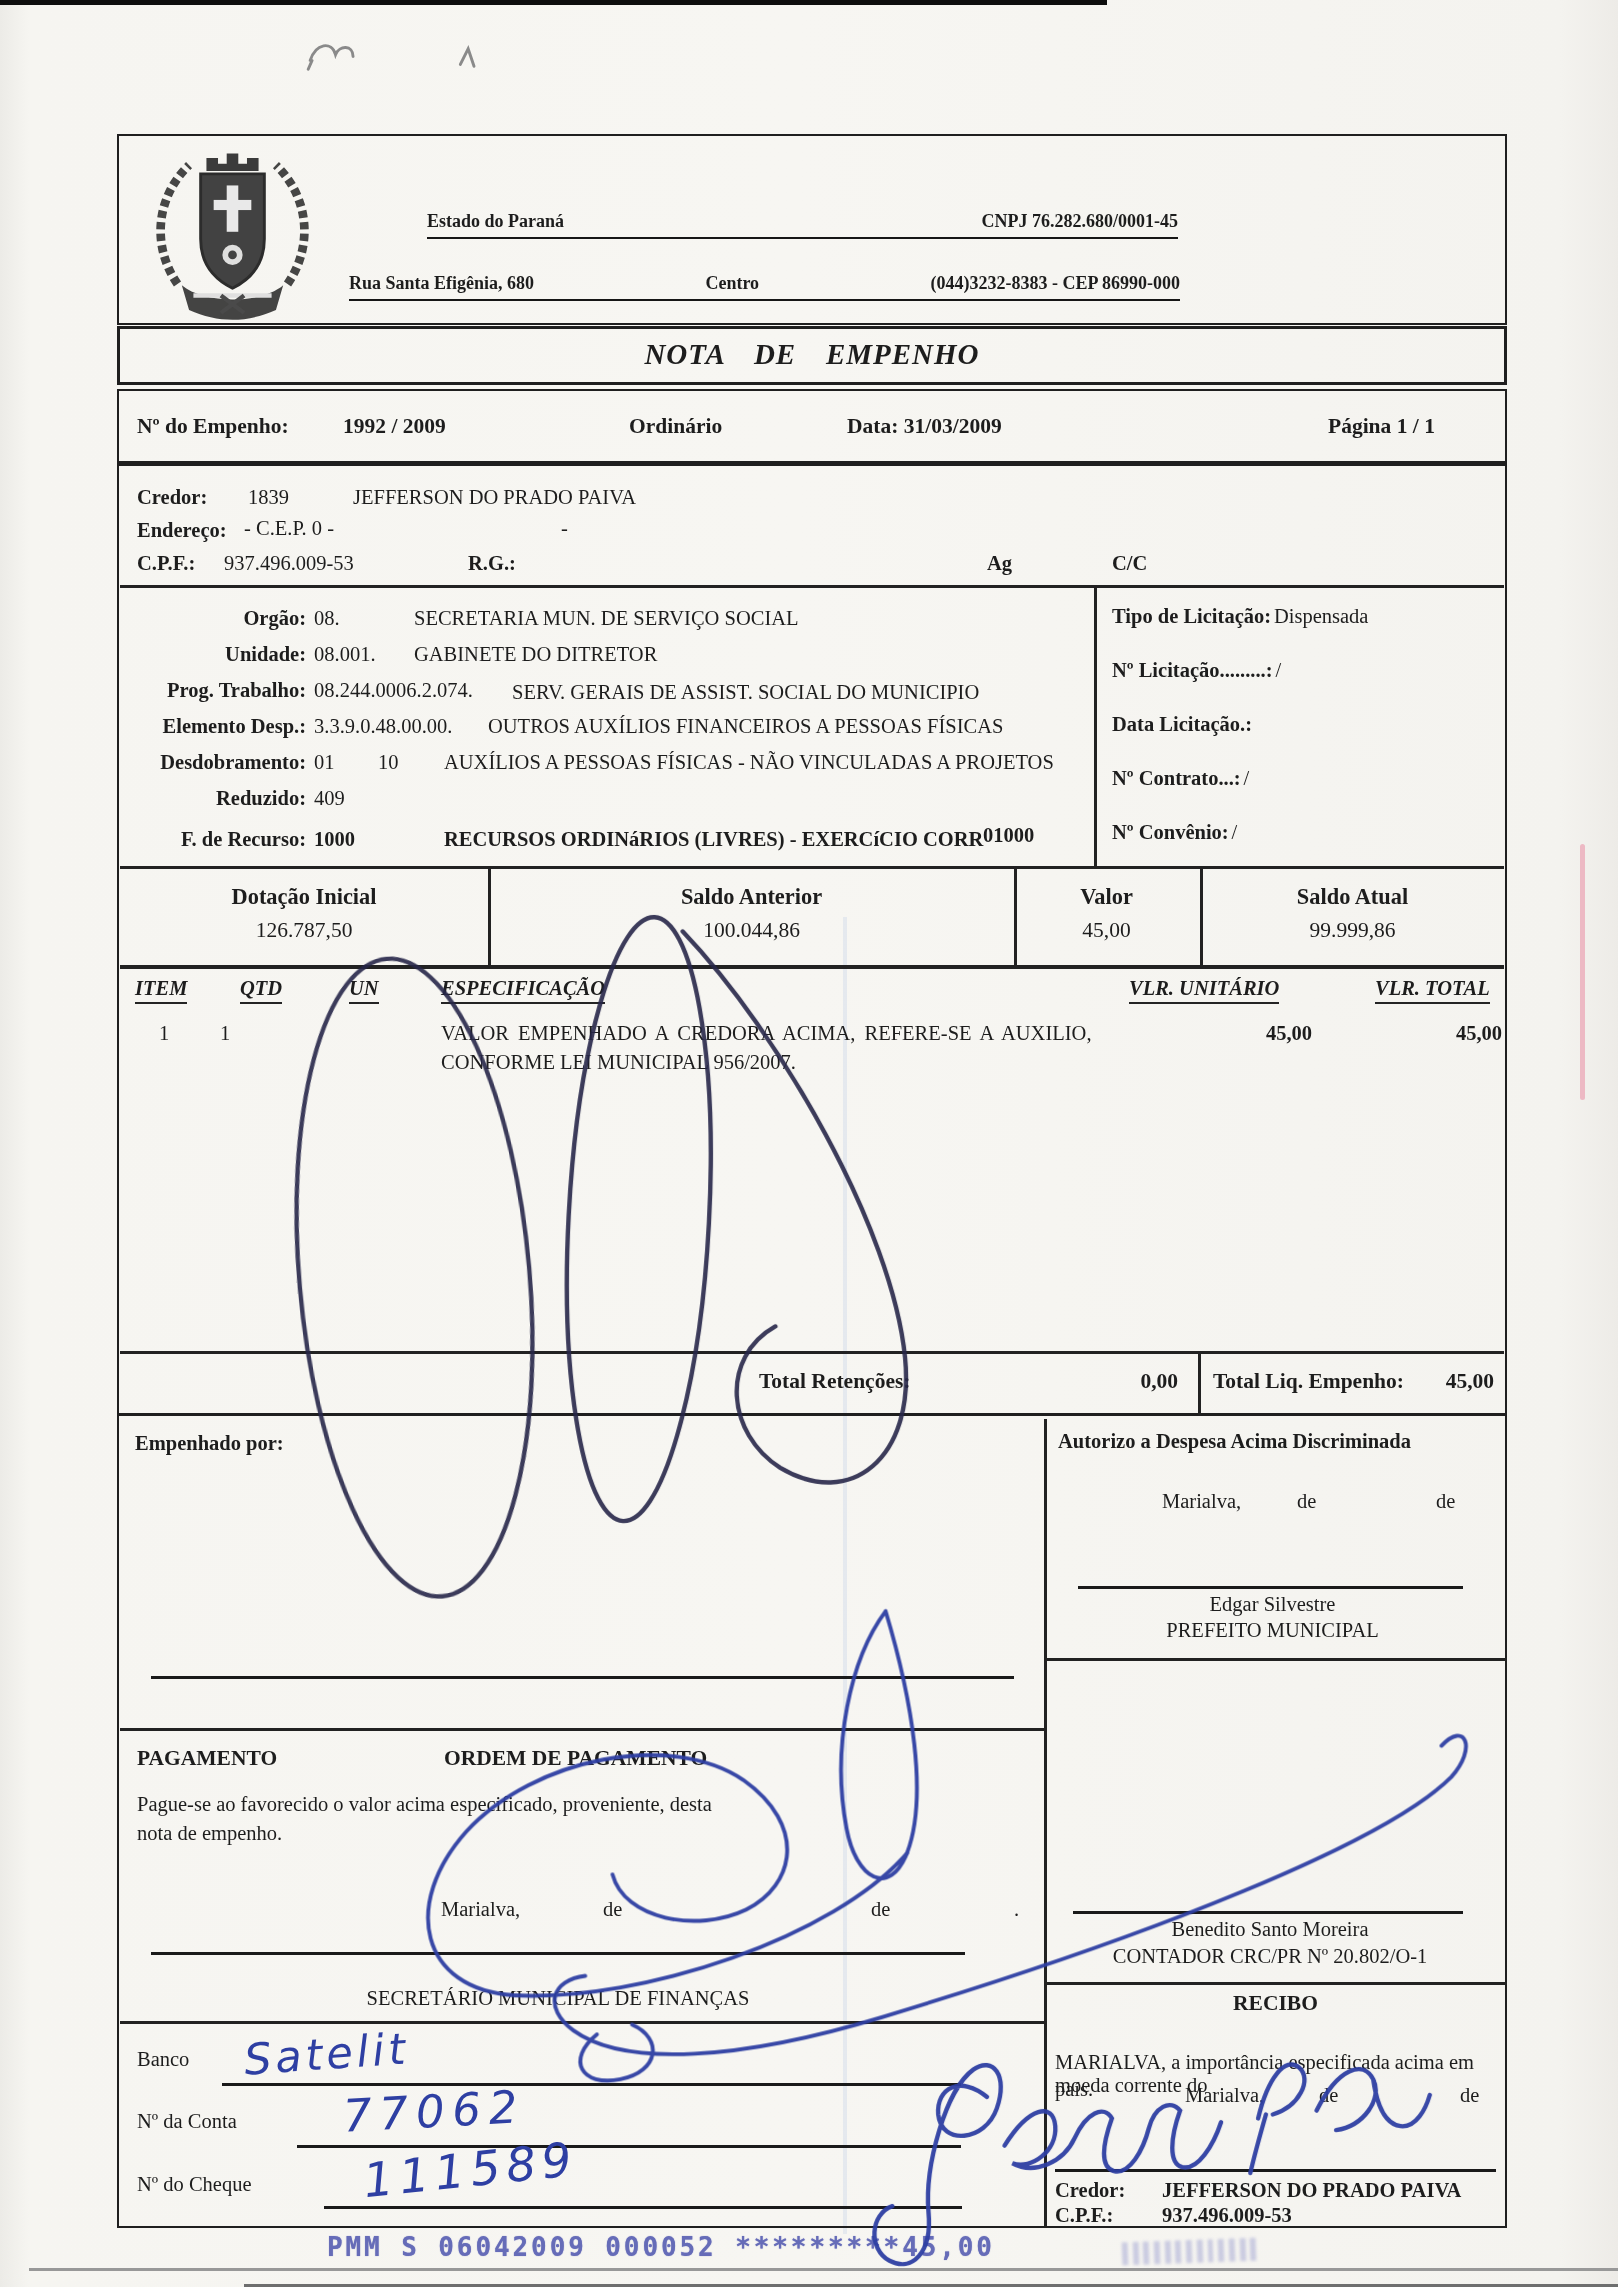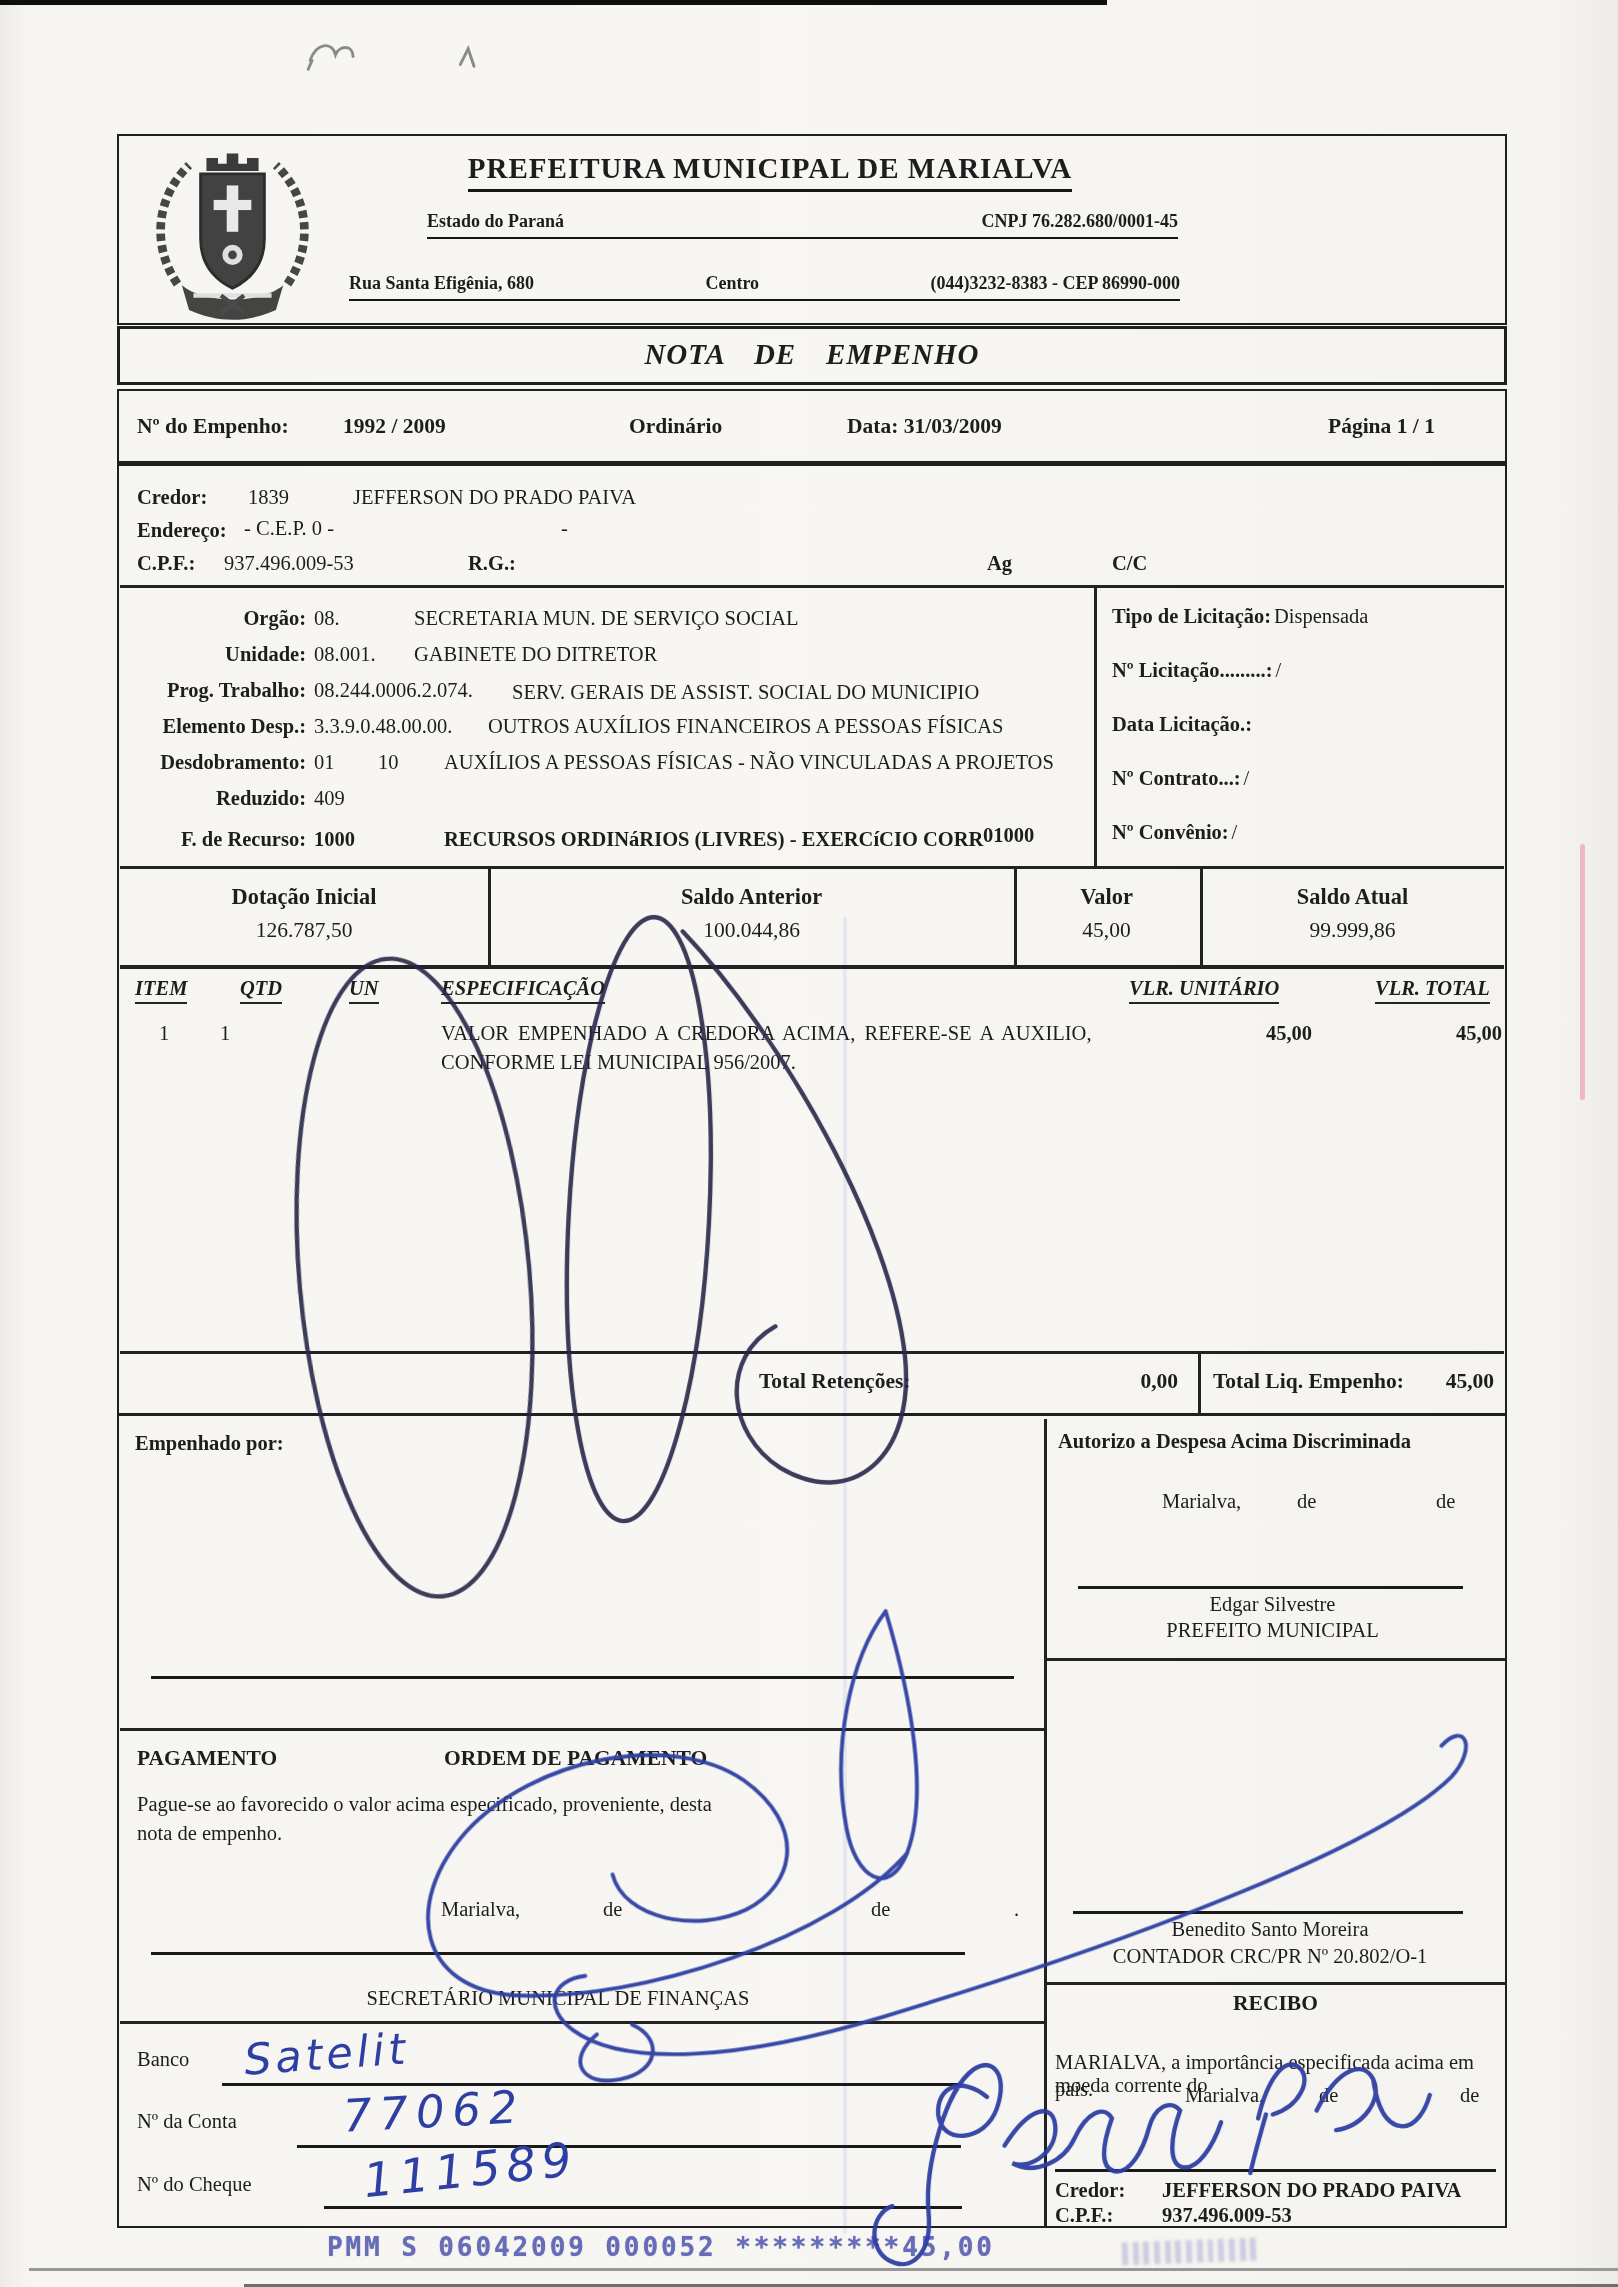--- a/index.html
+++ b/index.html
@@ -48,23 +48,20 @@
       <rect x="56" y="30" width="8" height="32" fill="#e8e8e8"></rect>
       <rect x="47" y="40" width="26" height="7" fill="#e8e8e8"></rect>
       <circle cx="60" cy="78" r="7" fill="#dcdcdc"></circle>
       <circle cx="60" cy="78" r="3" fill="#2a2a2a"></circle>
       <path d="M25,99 C40,112 80,112 95,99 L90,116 C70,125 50,125 30,116 z" fill="#2c2c2c"></path>
       <path d="M33,106 h54" stroke="#ddd" stroke-width="3"></path>
       <path d="M52,118 l16,-12 M52,106 l16,12" stroke="#333" stroke-width="3"></path>
     </svg>
   </div>
 
-  <div class="abs ctr" style="left:341px;top:152px;width:858px;">
-    <span class="b udl" style="font-size:29px;letter-spacing:1px;border-bottom-width:3.9px;display:inline-block;">PREFEITURA MUNICIPAL DE MARIALVA</span>
-  </div>
   <div class="abs" style="left:427px;top:211px;width:751px;display:flex;justify-content:space-between;border-bottom:2.9px solid #161616;padding-bottom:4.9px;">
     <span class="b t24">Estado do Paraná</span>
     <span class="b t24">CNPJ 76.282.680/0001-45</span>
   </div>
   <div class="abs" style="left:349px;top:273px;width:831px;display:flex;justify-content:space-between;border-bottom:2.9px solid #161616;padding-bottom:4.9px;">
     <span class="b t24">Rua Santa Efigênia, 680</span>
     <span class="b t24">Centro</span>
     <span class="b t24">(044)3232-8383  -  CEP 86990-000</span>
   </div>
 

